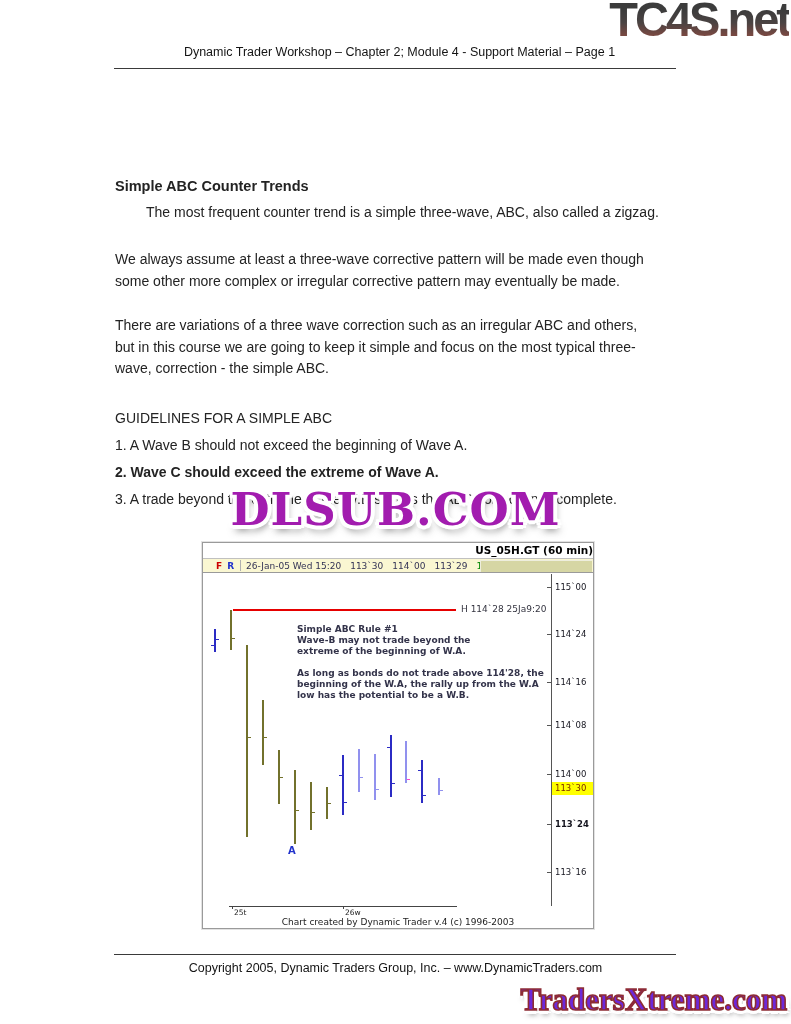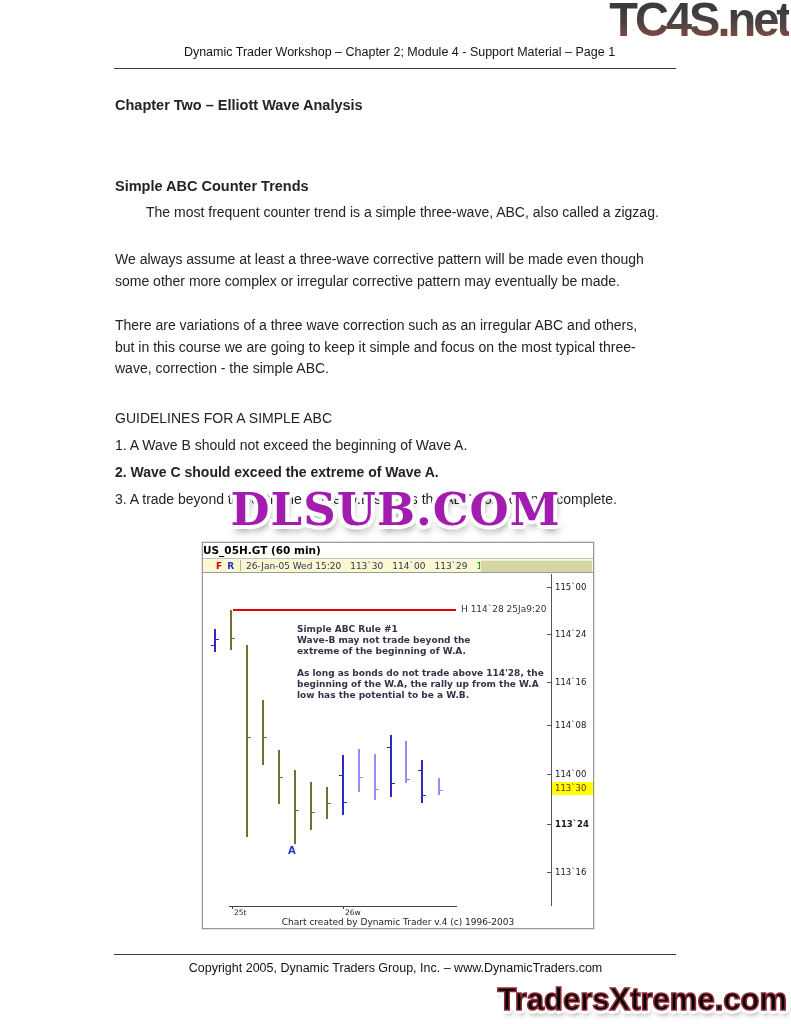--- a/index.html
+++ b/index.html
@@ -31,21 +31,21 @@
     text-shadow:
       -3px -3px 0 #fff, 3px -3px 0 #fff, -3px 3px 0 #fff, 3px 3px 0 #fff,
       -4px 0 0 #fff, 4px 0 0 #fff, 0 -4px 0 #fff, 0 4px 0 #fff,
       2px 6px 7px rgba(60,60,60,.55);}
 
   
   .chart-window{position:absolute;left:202px;top:542px;width:390px;height:385px;
     border:1px solid #9a9a9a;box-shadow:0 0 0 1px #e2e2e2;background:#fff;
     font-family:"DejaVu Sans",sans-serif;}
   .chart-title{position:absolute;top:0;left:0;width:100%;height:20px;line-height:15px;
-    text-align:left;font-size:10.5px;font-weight:bold;color:#000;}
+    text-align:right;font-size:10.5px;font-weight:bold;color:#000;}
   .chart-toolbar{position:absolute;top:15px;left:0;right:0;height:15px;background:#faf7d2;
     border-top:1px solid #c0c0c0;border-bottom:1px solid #9a9a9a;box-sizing:border-box;
     display:flex;align-items:center;font-size:9px;white-space:nowrap;}
   .tb-f{color:#cc0000;font-weight:bold;margin-left:13px;}
   .tb-r{color:#2233cc;font-weight:bold;margin-left:5px;}
   .tb-sep{width:1px;height:11px;background:#b0b0b0;margin:0 5px 0 6px;}
   .tb-text{color:#333355;margin-right:9px;}
   .tb-green{color:#0a8a0a;margin-right:7px;}
   .tb-rightseg{position:absolute;right:1px;top:1px;width:111px;height:11px;
     background:#d6d6a4;border-top:1px solid #eeeedd;border-left:1px solid #eeeedd;}
@@ -68,38 +68,37 @@
   .x-axis-line{position:absolute;left:26px;top:0;width:228px;height:1px;background:#444;}
   .x-tickmark{position:absolute;top:0;width:1px;height:3px;background:#444;}
   .x-label{position:absolute;top:2px;font-size:7.5px;color:#222;}
   .chart-credit{position:absolute;top:374px;left:0;width:100%;text-align:center;
     font-size:9px;color:#222;}
 
   
   .copyright{position:absolute;top:961px;left:0;width:100%;text-align:center;
     font-size:12.5px;color:#141414;}
   .tx-logo{position:absolute;right:4px;top:982px;
-    font-family:Liberation Sans, sans-serif;font-weight:bold;font-size:31px;letter-spacing:0;
-    color:#000000;-webkit-text-stroke:1.6px #8d2b33;white-space:nowrap;
+    font-family:Liberation Serif, serif;font-weight:bold;font-size:31px;letter-spacing:0;
+    color:#6d28d9;-webkit-text-stroke:1.6px #8d2b33;white-space:nowrap;
     text-shadow:
       -3px -3px 0 #fff, 3px -3px 0 #fff, -3px 3px 0 #fff, 3px 3px 0 #fff,
       -4px 0 0 #fff, 4px 0 0 #fff, 0 -4px 0 #fff, 0 4px 0 #fff,
       2px 5px 5px rgba(80,80,80,.6);}
 </style>
 </head>
 <body>
 
 <div class="page">
 
   <div class="tc4s-logo">TC4S.net</div>
 
   <div class="doc-header">Dynamic Trader Workshop – Chapter 2; Module 4 - Support Material – Page 1</div>
   <div class="hr hr-top"></div>
 
-  <div class="tblock bold" style="top:95px;">Chapter Two  – Elliott Wave Analysis</div>
   <div class="tblock bold" style="top:176px;">Simple ABC Counter Trends</div>
 
   <div id="paragraphs">
       <div class="tblock" style="top: 202px; margin-left: 31px;">The most frequent counter trend is a simple three-wave, ABC, also called a zigzag.</div>
       <div class="tblock" style="top: 249px;">We always assume at least a three-wave corrective pattern will be made even though some other more complex or irregular corrective pattern may eventually be made.</div>
       <div class="tblock" style="top: 315px;">There are variations of a three wave correction such as an irregular ABC and others, but in this course we are going to keep it simple and focus on the most typical three-wave, correction - the simple ABC.</div>
     </div>
 
   <div class="tblock" style="top:408px;">GUIDELINES FOR A SIMPLE ABC</div>
   <div id="guidelines">

